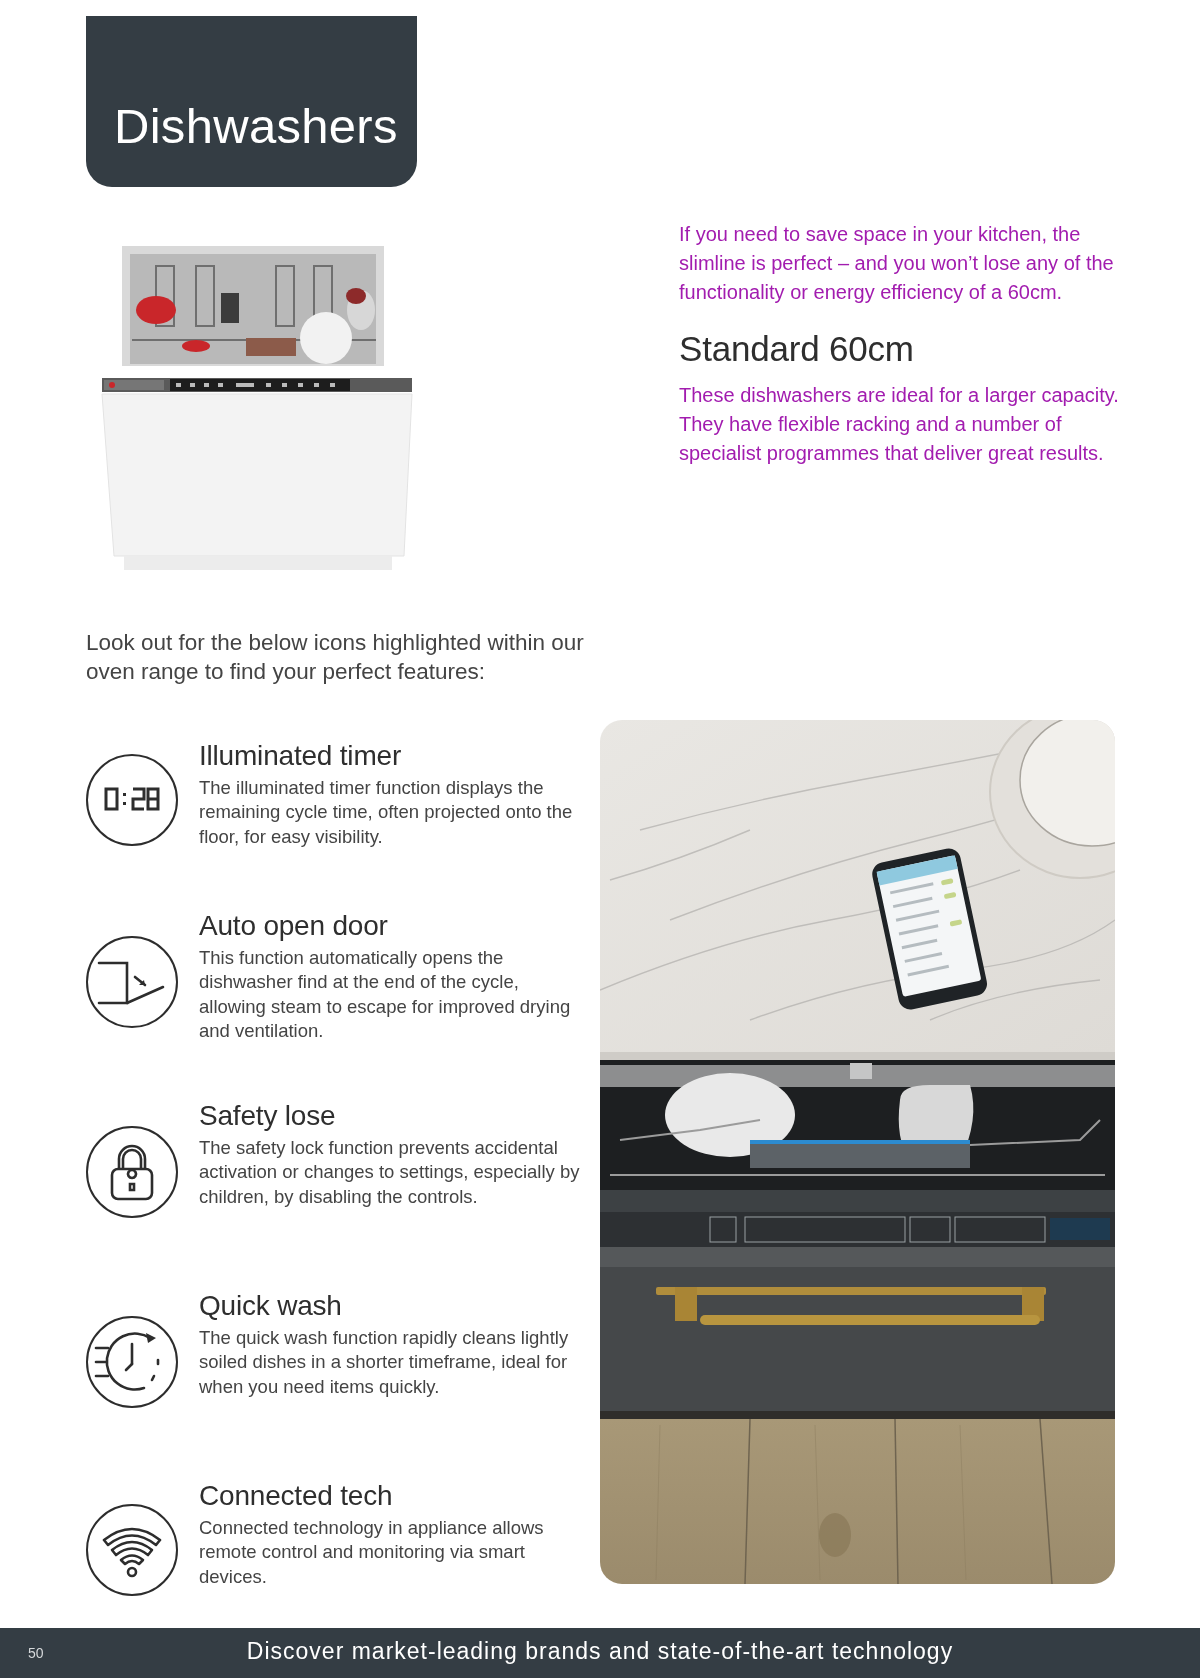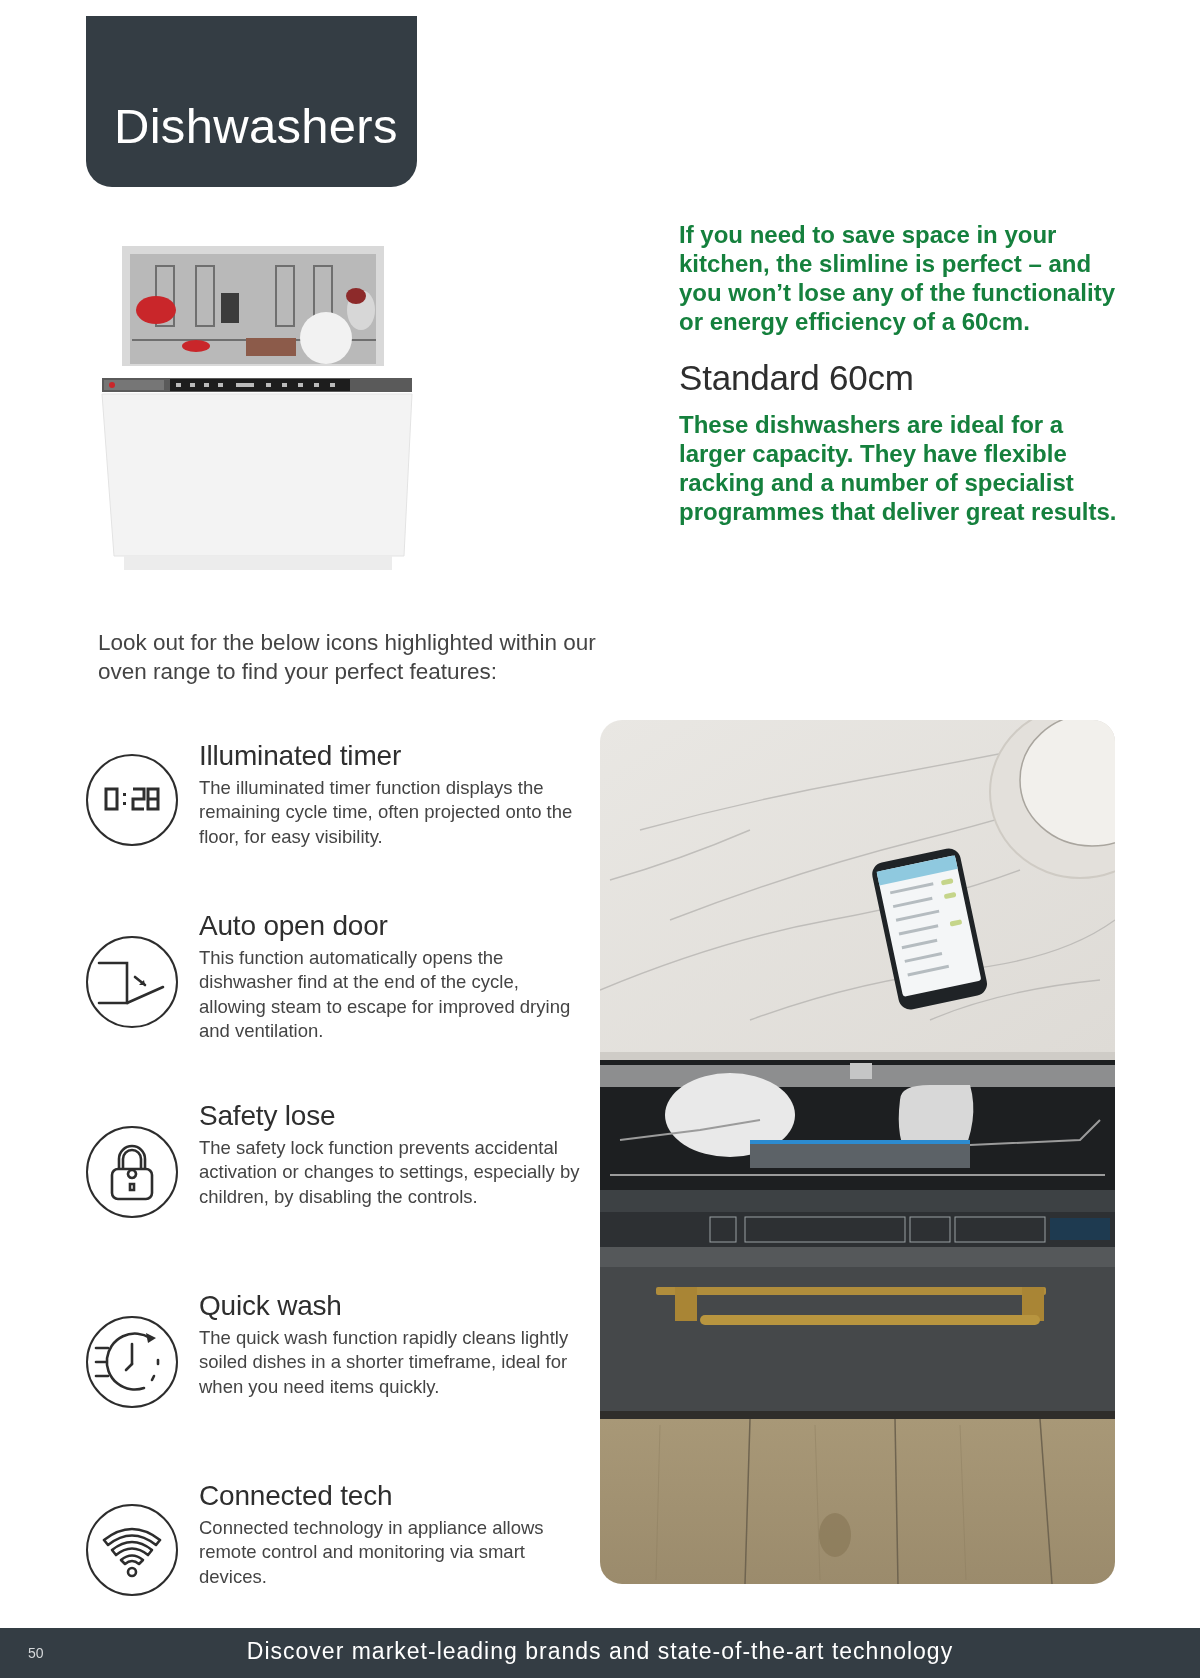--- a/index.html
+++ b/index.html
@@ -15,25 +15,25 @@
     font-weight: 300; font-size: 49px; color: #ffffff; letter-spacing: 0.3px;
     font-family: "Liberation Sans", sans-serif;
   }
 
   .product-image {
     position: absolute; left: 86px; top: 228px; width: 340px; height: 355px;
   }
 
   .intro-col { position: absolute; left: 679px; top: 220px; width: 440px; }
   .intro-col h2 { font-weight: 400; font-size: 35px; color: #2e2e2e; margin-bottom: 12px; letter-spacing: -0.2px; }
-  .intro-col p { font-size: 24px; line-height: 29px; color: #15803d; margin-bottom: 22px; font-weight: bold; }
+  .intro-col p { font-size: 20px; line-height: 29px; color: #a21caf; margin-bottom: 22px; }
 
   .lead-text {
     position: absolute; left: 86px; top: 628px; width: 520px;
-    font-size: 22.5px; line-height: 29px; color: #444; margin-left: 12px;
+    font-size: 22.5px; line-height: 29px; color: #444;
   }
 
   .features { position: absolute; left: 86px; top: 740px; width: 500px; }
   .feature { position: absolute; left: 0; width: 500px; }
   .feature .icon-circle {
     position: absolute; left: 0; width: 92px; height: 92px;
     border: 2.5px solid #2d2d2d; border-radius: 50%;
     display: flex; align-items: center; justify-content: center;
   }
   .feature .text { position: absolute; left: 113px; top: 0; width: 390px; }

